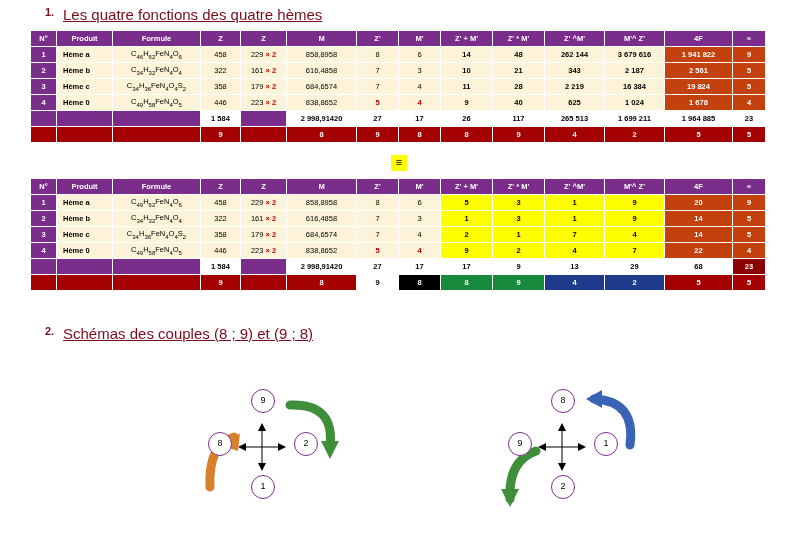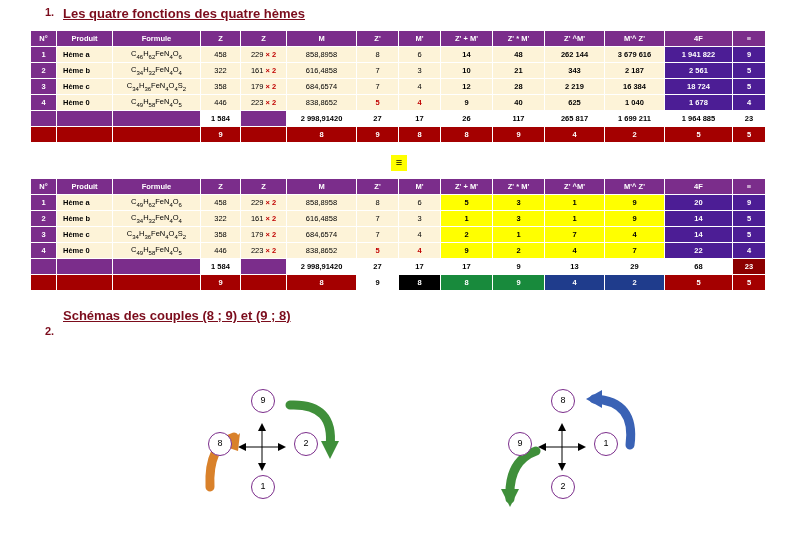--- a/index.html
+++ b/index.html
@@ -7,22 +7,22 @@
     width:795px;height:534px;
     background:#ffffff;
     font-family:"Liberation Sans",sans-serif;
     font-size:8px;
     color:#000;
     position:relative;
     overflow:hidden;
   }
   .section-title{
     position:absolute;
-    font-size:13px;
-    font-weight:bold;
+    font-size:15px;
+    font-weight:normal;
     color:#7b0c1c;
     text-decoration:underline;
     white-space:nowrap;
   }
   .section-num{
     position:absolute;
     font-size:11px;
     font-weight:bold;
     color:#7b0c1c;
   }
@@ -44,21 +44,21 @@
   thead th{
     background:#7b2d8b;
     color:#ffffff;
     font-weight:bold;
     font-size:7.5px;
     height:15px;
   }
   .c-purple{background:#7b2d8b;color:#fff;font-weight:bold;}
   .c-cream{background:#fdf3d8;color:#000;}
   .c-cream-b{background:#fdf3d8;color:#000;font-weight:bold;}
-  .c-green{background:#4c1d95;color:#fff;font-weight:bold;}
+  .c-green{background:#c2410c;color:#fff;font-weight:bold;}
   .c-green-l{background:#188a3c;color:#fff;font-weight:bold;}
   .c-red{background:#a40000;color:#ffffff;font-weight:bold;}
   .c-dred{background:#8b0000;color:#fff;font-weight:bold;}
   .c-yellow{background:#ffff00;color:#000;font-weight:bold;}
   .c-white{background:#ffffff;color:#000;font-weight:bold;}
   .c-black{background:#000000;color:#fff;font-weight:bold;}
   .c-blue{background:#1f3c8c;color:#fff;font-weight:bold;}
   .prod{font-weight:bold;text-align:left;padding-left:6px;}
   .formula{text-align:center;letter-spacing:0;}
   .formula sub{font-size:6px;}
@@ -165,55 +165,55 @@
     </tr>
     <tr>
       <td class="c-purple">3</td>
       <td class="c-cream prod">Hème c</td>
       <td class="c-cream formula">C<sub>34</sub>H<sub>36</sub>FeN<sub>4</sub>O<sub>4</sub>S<sub>2</sub></td>
       <td class="c-cream">358</td>
       <td class="c-cream"><span>179</span> <span class="red-x">× 2</span></td>
       <td class="c-cream">684,6574</td>
       <td class="c-cream">7</td>
       <td class="c-cream">4</td>
-      <td class="c-cream-b">12</td>
+      <td class="c-cream-b">11</td>
       <td class="c-cream-b">28</td>
       <td class="c-cream-b">2 219</td>
       <td class="c-cream-b">16 384</td>
-      <td class="c-green">18 724</td>
+      <td class="c-green">19 824</td>
       <td class="c-green">5</td>
     </tr>
     <tr>
       <td class="c-purple">4</td>
       <td class="c-cream prod">Hème 0</td>
       <td class="c-cream formula">C<sub>49</sub>H<sub>58</sub>FeN<sub>4</sub>O<sub>5</sub></td>
       <td class="c-cream">446</td>
       <td class="c-cream"><span>223</span> <span class="red-x">× 2</span></td>
       <td class="c-cream">838,8652</td>
       <td class="c-cream red-t">5</td>
       <td class="c-cream red-t">4</td>
       <td class="c-cream-b">9</td>
       <td class="c-cream-b">40</td>
       <td class="c-cream-b">625</td>
-      <td class="c-cream-b">1 040</td>
+      <td class="c-cream-b">1 024</td>
       <td class="c-green">1 678</td>
       <td class="c-green">4</td>
     </tr>
     <tr>
       <td class="c-purple"></td>
       <td class="c-purple"></td>
       <td class="c-purple"></td>
       <td class="c-white">1 584</td>
       <td class="c-purple"></td>
       <td class="c-white">2 998,91420</td>
       <td class="c-white">27</td>
       <td class="c-white">17</td>
       <td class="c-white">26</td>
       <td class="c-white">117</td>
-      <td class="c-white">265 817</td>
+      <td class="c-white">265 513</td>
       <td class="c-white">1 699 211</td>
       <td class="c-white">1 964 885</td>
       <td class="c-white">23</td>
     </tr>
     <tr>
       <td class="c-red"></td>
       <td class="c-red"></td>
       <td class="c-red"></td>
       <td class="c-red">9</td>
       <td class="c-red"></td>
@@ -361,21 +361,21 @@
       <td class="c-green-l">9</td>
       <td class="c-blue">4</td>
       <td class="c-blue">2</td>
       <td class="c-red">5</td>
       <td class="c-red">5</td>
     </tr>
   </tbody>
 </table>
 
 <div class="section-num" style="left:45px;top:325px;">2.</div>
-<div class="section-title" style="left:63px;top:308px;">Schémas des couples (8 ; 9) et (9 ; 8)</div>
+<div class="section-title" style="left:63px;top:325px;">Schémas des couples (8 ; 9) et (9 ; 8)</div>
 
 <div class="diagram" style="left:190px;top:375px;width:180px;height:145px;">
   <svg width="180" height="145" style="position:absolute;left:0;top:0;">
 
     <g stroke="#000" fill="none" stroke-width="1">
       <line x1="72" y1="72" x2="52" y2="72"></line>
       <line x1="72" y1="72" x2="92" y2="72"></line>
       <line x1="72" y1="72" x2="72" y2="52"></line>
       <line x1="72" y1="72" x2="72" y2="92"></line>
     </g>

